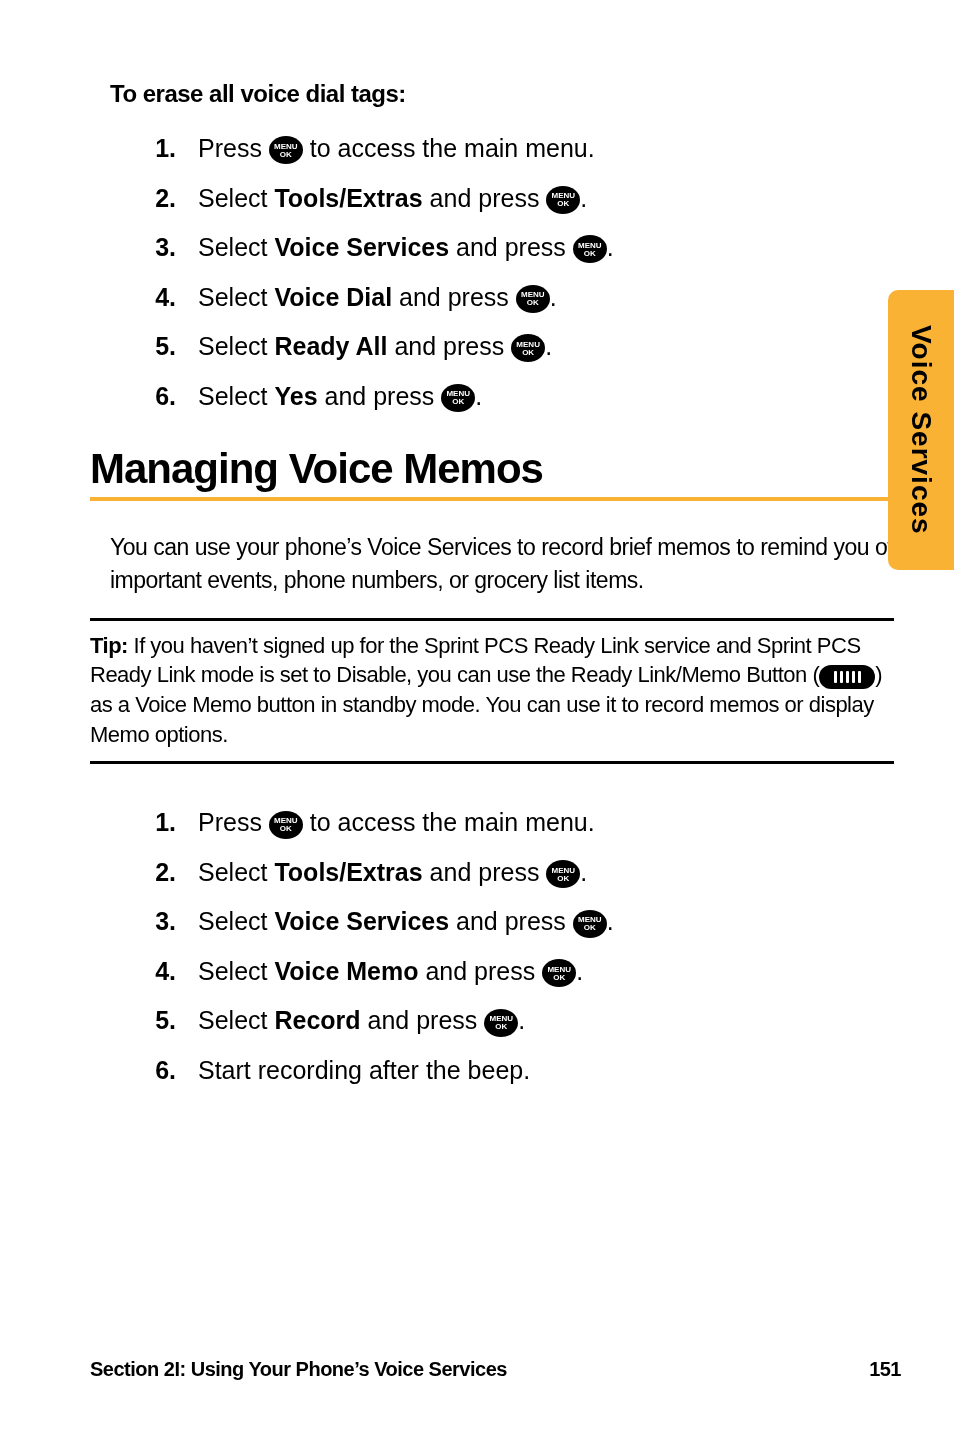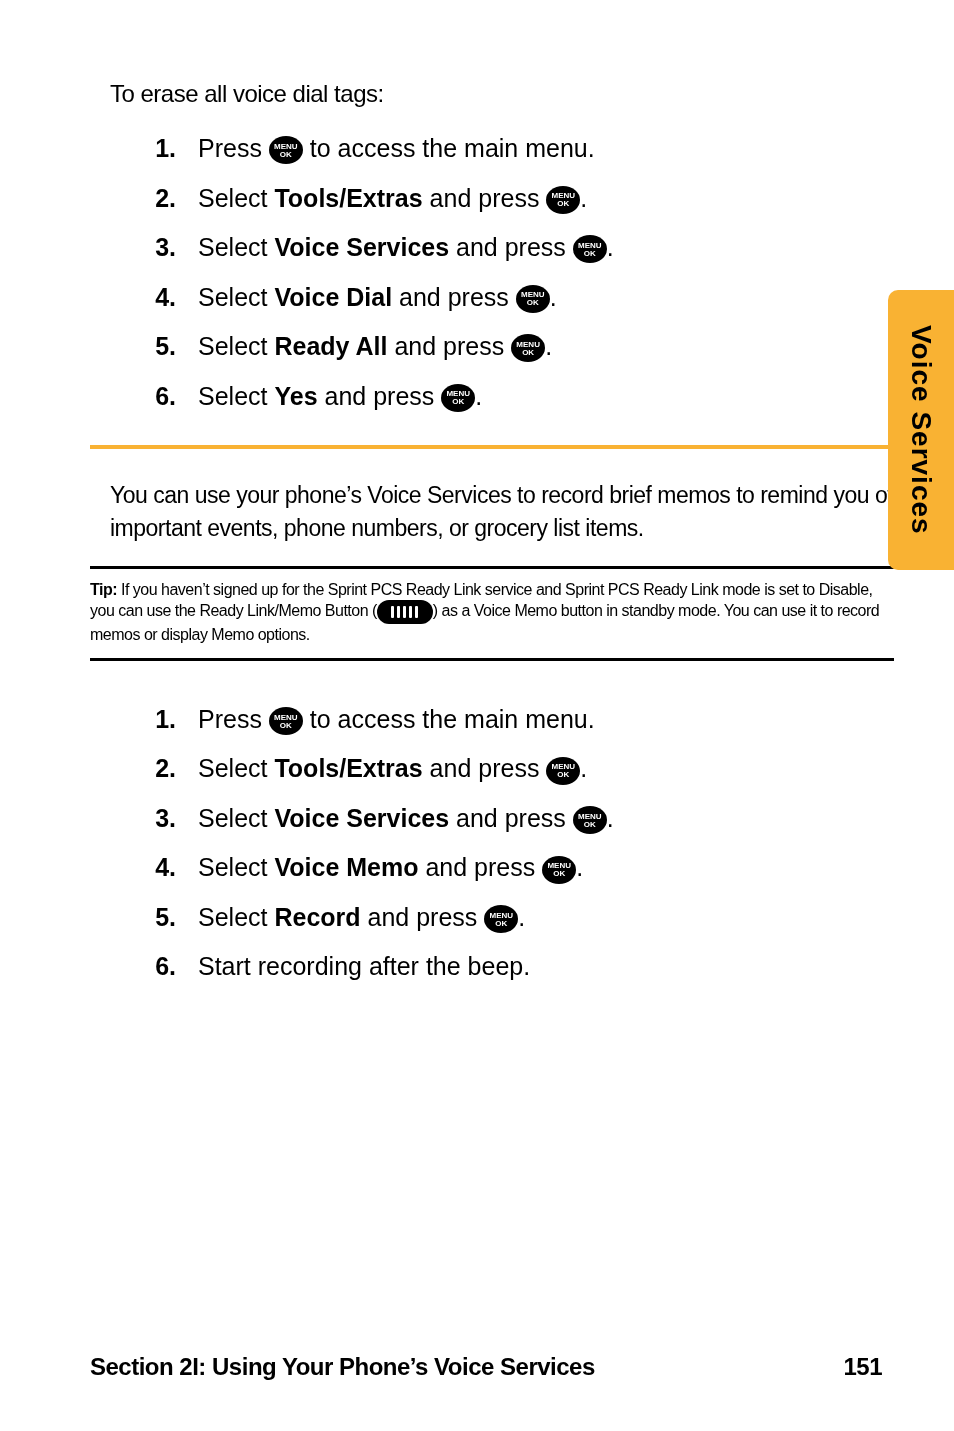--- a/index.html
+++ b/index.html
@@ -41,21 +41,21 @@
     letter-spacing: 1px;
   }
   h2.subheading {
     font-size: 34px;
     font-weight: 700;
     margin: 0 0 24px 10px;
     letter-spacing: -0.5px;
   }
   .lead {
     font-size: 24px;
-    font-weight: 400;
+    font-weight: 700;
     margin: 0 0 22px 20px;
     letter-spacing: -0.5px;
   }
   ol.steps {
     list-style: none;
     padding: 0;
     margin: 0 0 30px 50px;
   }
   ol.steps li {
     font-size: 25px;
@@ -90,32 +90,32 @@
     font-size: 23px;
     line-height: 1.45;
     margin: 0 0 20px 20px;
     letter-spacing: -0.5px;
   }
   .tip-block {
     border-top: 3px solid #000;
     border-bottom: 3px solid #000;
     padding: 10px 0 12px 0;
     margin: 0 0 40px 0;
-    font-size: 16px;
+    font-size: 22px;
     line-height: 1.35;
     letter-spacing: -0.5px;
   }
   .footer {
     position: absolute;
     bottom: 50px;
     left: 90px;
-    right: 72px;
+    right: 53px;
     display: flex;
     justify-content: space-between;
-    font-size: 24px;
+    font-size: 20px;
     font-weight: 700;
     letter-spacing: -0.5px;
   }
   .menu-icon {
     display: inline-flex;
     align-items: center;
     justify-content: center;
     vertical-align: middle;
     width: 34px;
     height: 28px;
@@ -186,20 +186,21 @@
       <li>
         <span class="num">5.</span>
         <span class="step-text">Select <span class="bold">Ready All</span> and press <span class="menu-icon"></span>.</span>
       </li>
       <li>
         <span class="num">6.</span>
         <span class="step-text">Select <span class="bold">Yes</span> and press <span class="menu-icon"></span>.</span>
       </li>
     </ol>
 
+  <h1 class="big-heading">Managing Voice Memos</h1>
   <div class="orange-rule"></div>
 
   <p class="body-para">You can use your phone’s Voice Services to record brief memos to remind you of important events, phone numbers, or grocery list items.</p>
 
   <div class="tip-block">
     <span class="bold">Tip:</span><span> If you haven’t signed up for the Sprint PCS Ready Link service and Sprint PCS Ready Link mode is set to Disable, you can use the Ready Link/Memo Button (</span><span class="rl-icon">
         <span class="bars">
           <span></span>
           <span></span>
           <span></span>

